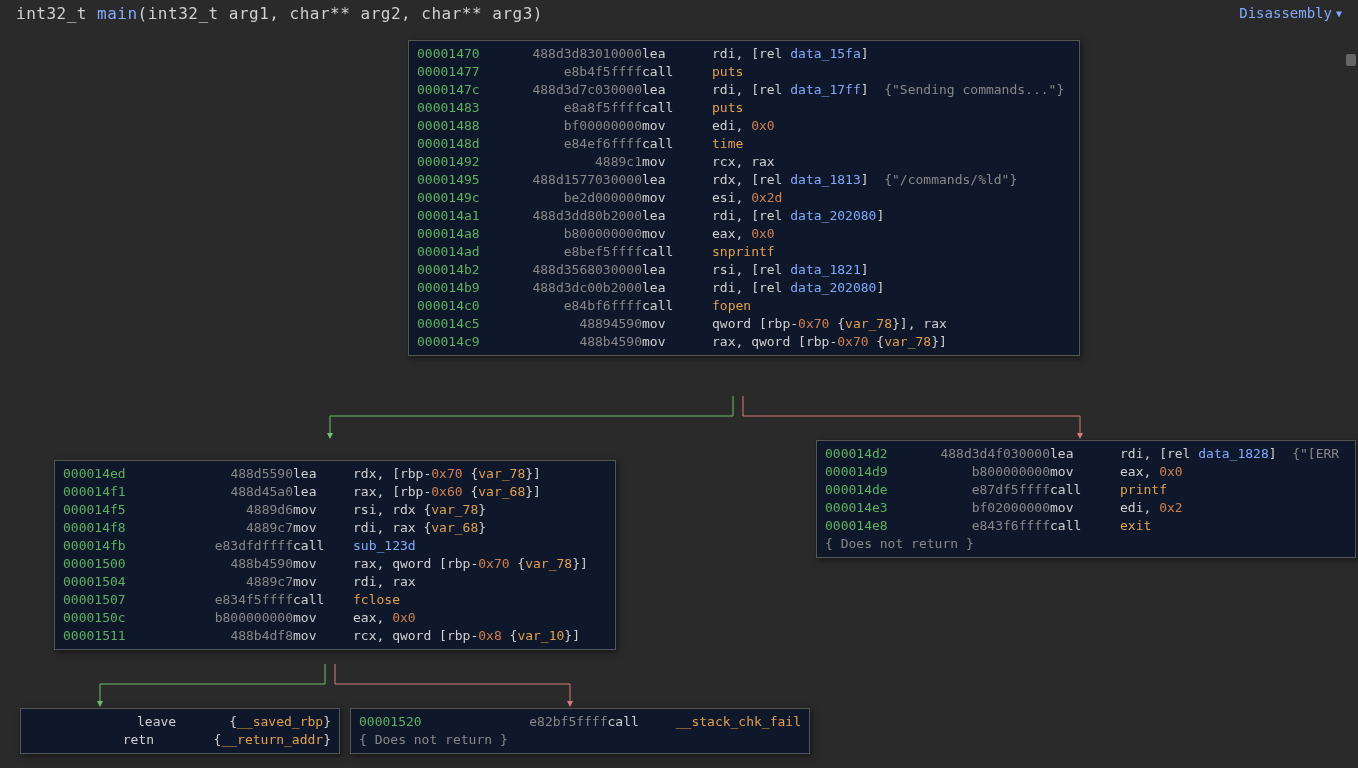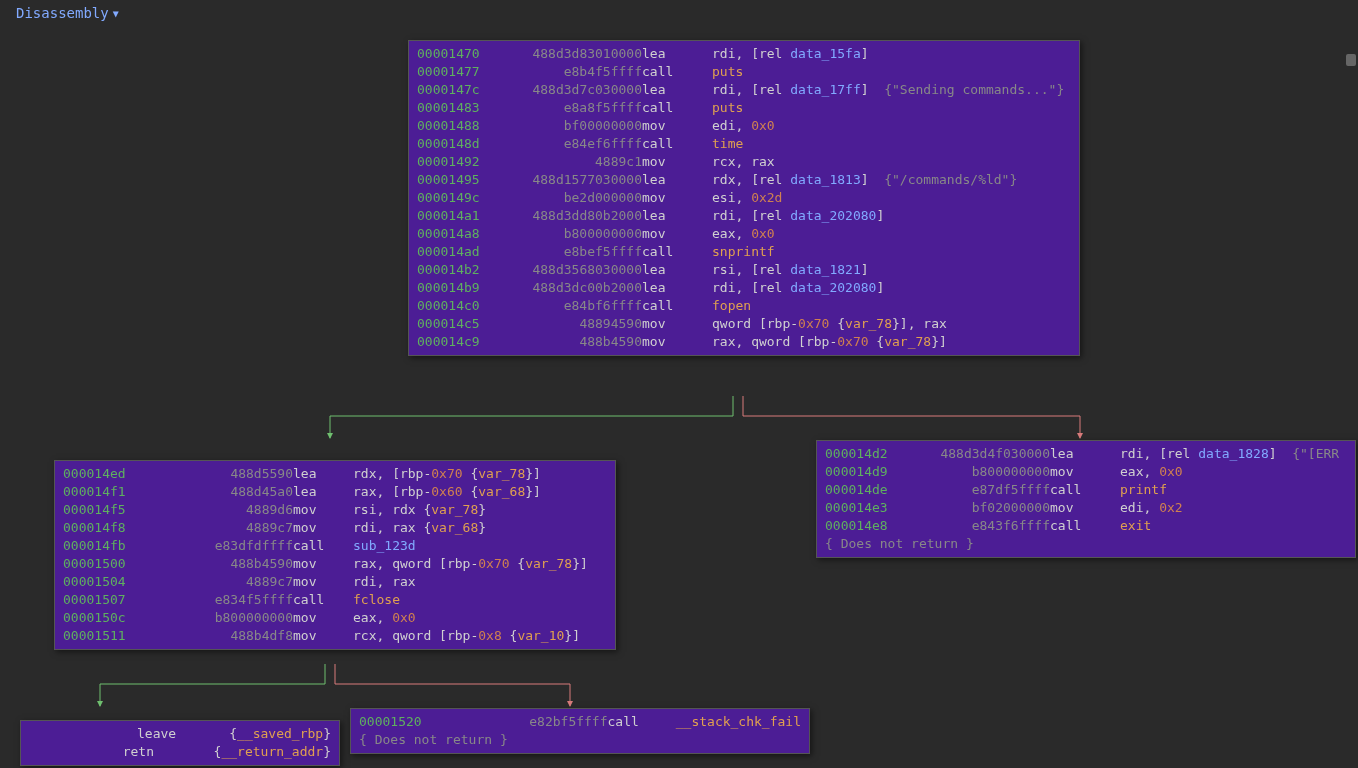--- a/index.html
+++ b/index.html
@@ -38,21 +38,21 @@
 }
 .triangle { font-size: 10px; }
 .canvas {
   position: relative;
   width: 100%;
   height: calc(100% - 26px);
   background: #2a2a2a;
 }
 .block {
   position: absolute;
-  background: #4c1d95;
+  background: #0f172a;
   border: 1px solid #555;
   box-shadow: 2px 2px 6px rgba(0,0,0,0.5);
   padding: 4px 8px;
 }
 .row {
   display: flex;
   white-space: pre;
   line-height: 18px;
   font-size: 13px;
 }
@@ -79,20 +79,23 @@
   width: 10px;
   height: 12px;
   background: #666;
   border-radius: 2px;
 }
 </style>
 </head>
 <body>
 
 <div class="header">
+  <div class="func-sig">
+    <span class="type">int32_t </span><span class="fname">main</span><span class="paren">(int32_t arg1, char** arg2, char** arg3)</span>
+  </div>
   <div class="view-selector">
     <span>Disassembly</span>
     <span class="triangle">▼</span>
   </div>
 </div>
 
 <div class="canvas">
 
   <svg class="arrows">
     <defs>
@@ -148,21 +151,21 @@
 
   <div class="block" id="block-right" style="left:816px; top:414px; width:540px;">
       <div class="row"><span class="addr" style="width:80px">000014d2</span><span class="bytes" style="width:145px">488d3d4f030000</span><span class="mnem" style="width:70px">lea</span><span class="ops"><span>rdi, [rel </span><span class="ref">data_1828</span><span>]</span><span class="str">  {"[ERR</span></span></div>
       <div class="row"><span class="addr" style="width:80px">000014d9</span><span class="bytes" style="width:145px">b800000000</span><span class="mnem" style="width:70px">mov</span><span class="ops"><span>eax, </span><span class="num">0x0</span></span></div>
       <div class="row"><span class="addr" style="width:80px">000014de</span><span class="bytes" style="width:145px">e87df5ffff</span><span class="mnem" style="width:70px">call</span><span class="ops"><span class="func">printf</span></span></div>
       <div class="row"><span class="addr" style="width:80px">000014e3</span><span class="bytes" style="width:145px">bf02000000</span><span class="mnem" style="width:70px">mov</span><span class="ops"><span>edi, </span><span class="num">0x2</span></span></div>
       <div class="row"><span class="addr" style="width:80px">000014e8</span><span class="bytes" style="width:145px">e843f6ffff</span><span class="mnem" style="width:70px">call</span><span class="ops"><span class="func">exit</span></span></div>
       <div class="row"><span class="note">{ Does not return }</span></div>
     </div>
 
-  <div class="block" id="block-bl" style="left:20px; top:682px; width:320px;margin-top:12px;">
+  <div class="block" id="block-bl" style="left:20px; top:682px; width:320px;">
       <div class="row"><span style="width:110px"></span><span class="mnem" style="width:70px">leave</span><span class="ops"><span>   {</span><span class="var">__saved_rbp</span><span>}</span></span></div>
       <div class="row"><span style="width:110px"></span><span class="mnem" style="width:70px">retn</span><span class="ops"><span>    {</span><span class="var">__return_addr</span><span>}</span></span></div>
     </div>
 
   <div class="block" id="block-br" style="left:350px; top:682px; width:460px;">
       <div class="row"><span class="addr" style="width:80px">00001520</span><span class="bytes" style="width:175px">e82bf5ffff</span><span class="mnem" style="width:70px">call</span><span class="ops"><span class="func">__stack_chk_fail</span></span></div>
       <div class="row"><span class="note">{ Does not return }</span></div>
     </div>
 
   <div class="scrollbar"></div>

